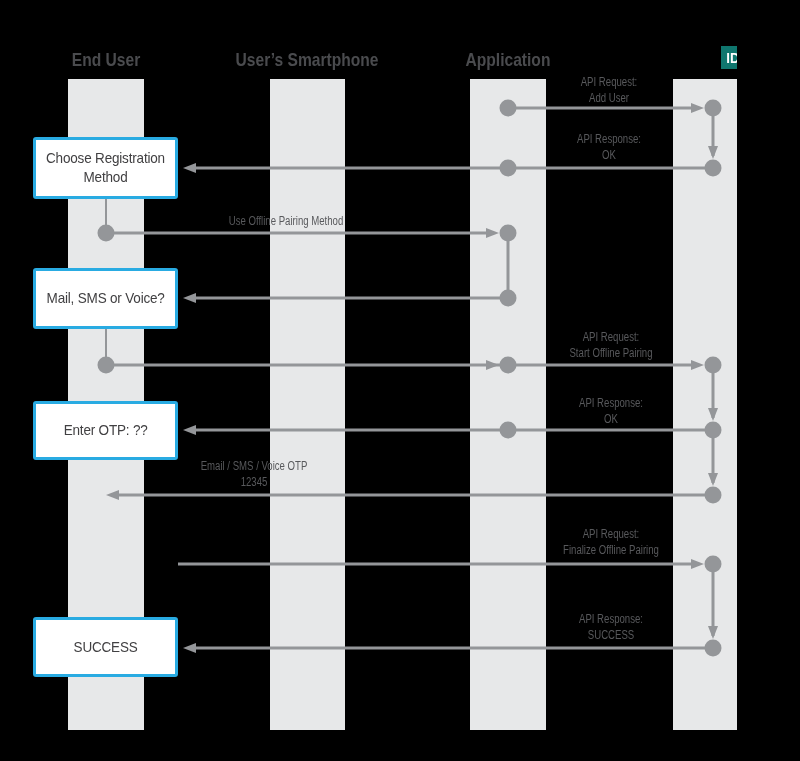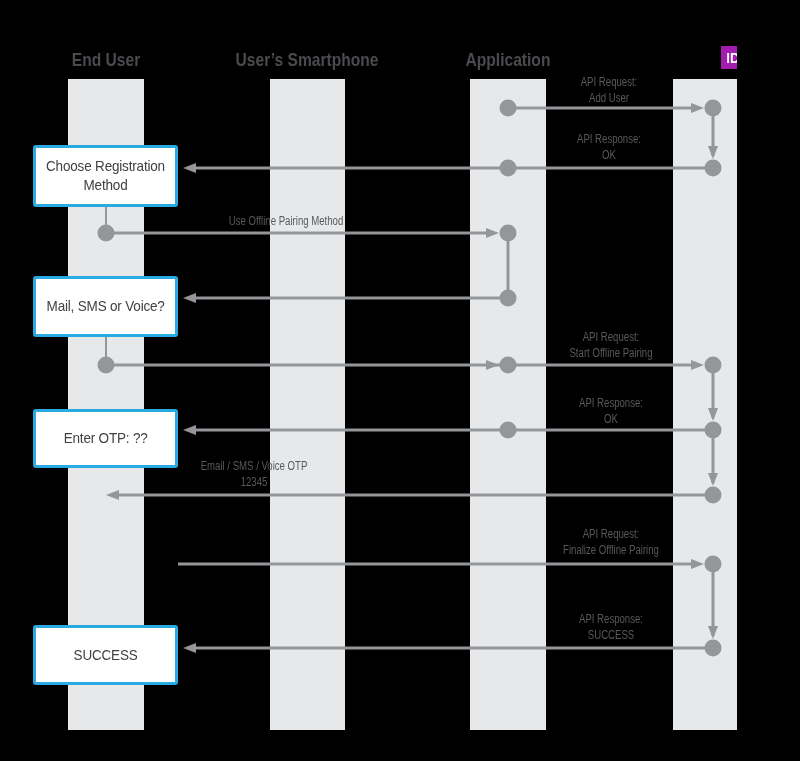--- a/index.html
+++ b/index.html
@@ -1,26 +1,26 @@
 <!DOCTYPE html>
 <html><head>
 <meta charset="utf-8">
 <style>
   html,body{margin:0;padding:0;background:#000;}
   .stage{position:relative;width:737px;height:761px;background:#000;overflow:hidden;
          font-family:"Liberation Sans",sans-serif;}
   .lane{position:absolute;top:79px;height:651px;background:#e7e8e9;}
   .lane-header{position:absolute;top:49px;transform:translateX(-50%) scaleX(0.82);
          font-size:19px;font-weight:bold;color:#4a4b4e;white-space:nowrap;}
-  .logo{position:absolute;left:721px;top:46px;width:23px;height:23px;background:#a21caf;
+  .logo{position:absolute;left:721px;top:46px;width:23px;height:23px;background:#0f766e;
          display:flex;align-items:center;justify-content:center;}
   .logo span{color:#fff;font-weight:bold;font-size:14px;transform:scaleX(0.95);}
   .box{position:absolute;left:33px;width:145px;background:#fff;border:3px solid #29abe2;
          border-radius:3px;box-sizing:border-box;display:flex;align-items:center;
-         justify-content:center;text-align:center;color:#414042;font-size:15px;line-height:1.25;margin-top:8px;}
+         justify-content:center;text-align:center;color:#414042;font-size:15px;line-height:1.25;}
   .box span{transform:scaleX(0.9);letter-spacing:-0.2px;display:block;}
   .hline{position:absolute;height:3px;background:#949699;transform:translateY(-50%);}
   .vline{position:absolute;width:3px;background:#949699;transform:translateX(-50%);}
   .vline.thin{width:2px;}
   .dot{position:absolute;width:17px;height:17px;border-radius:50%;background:#949699;
          transform:translate(-50%,-50%);}
   .arr-l{position:absolute;width:0;height:0;border-top:5px solid transparent;
          border-bottom:5px solid transparent;border-right:13px solid #949699;
          transform:translateY(-50%);}
   .arr-r{position:absolute;width:0;height:0;border-top:5px solid transparent;

